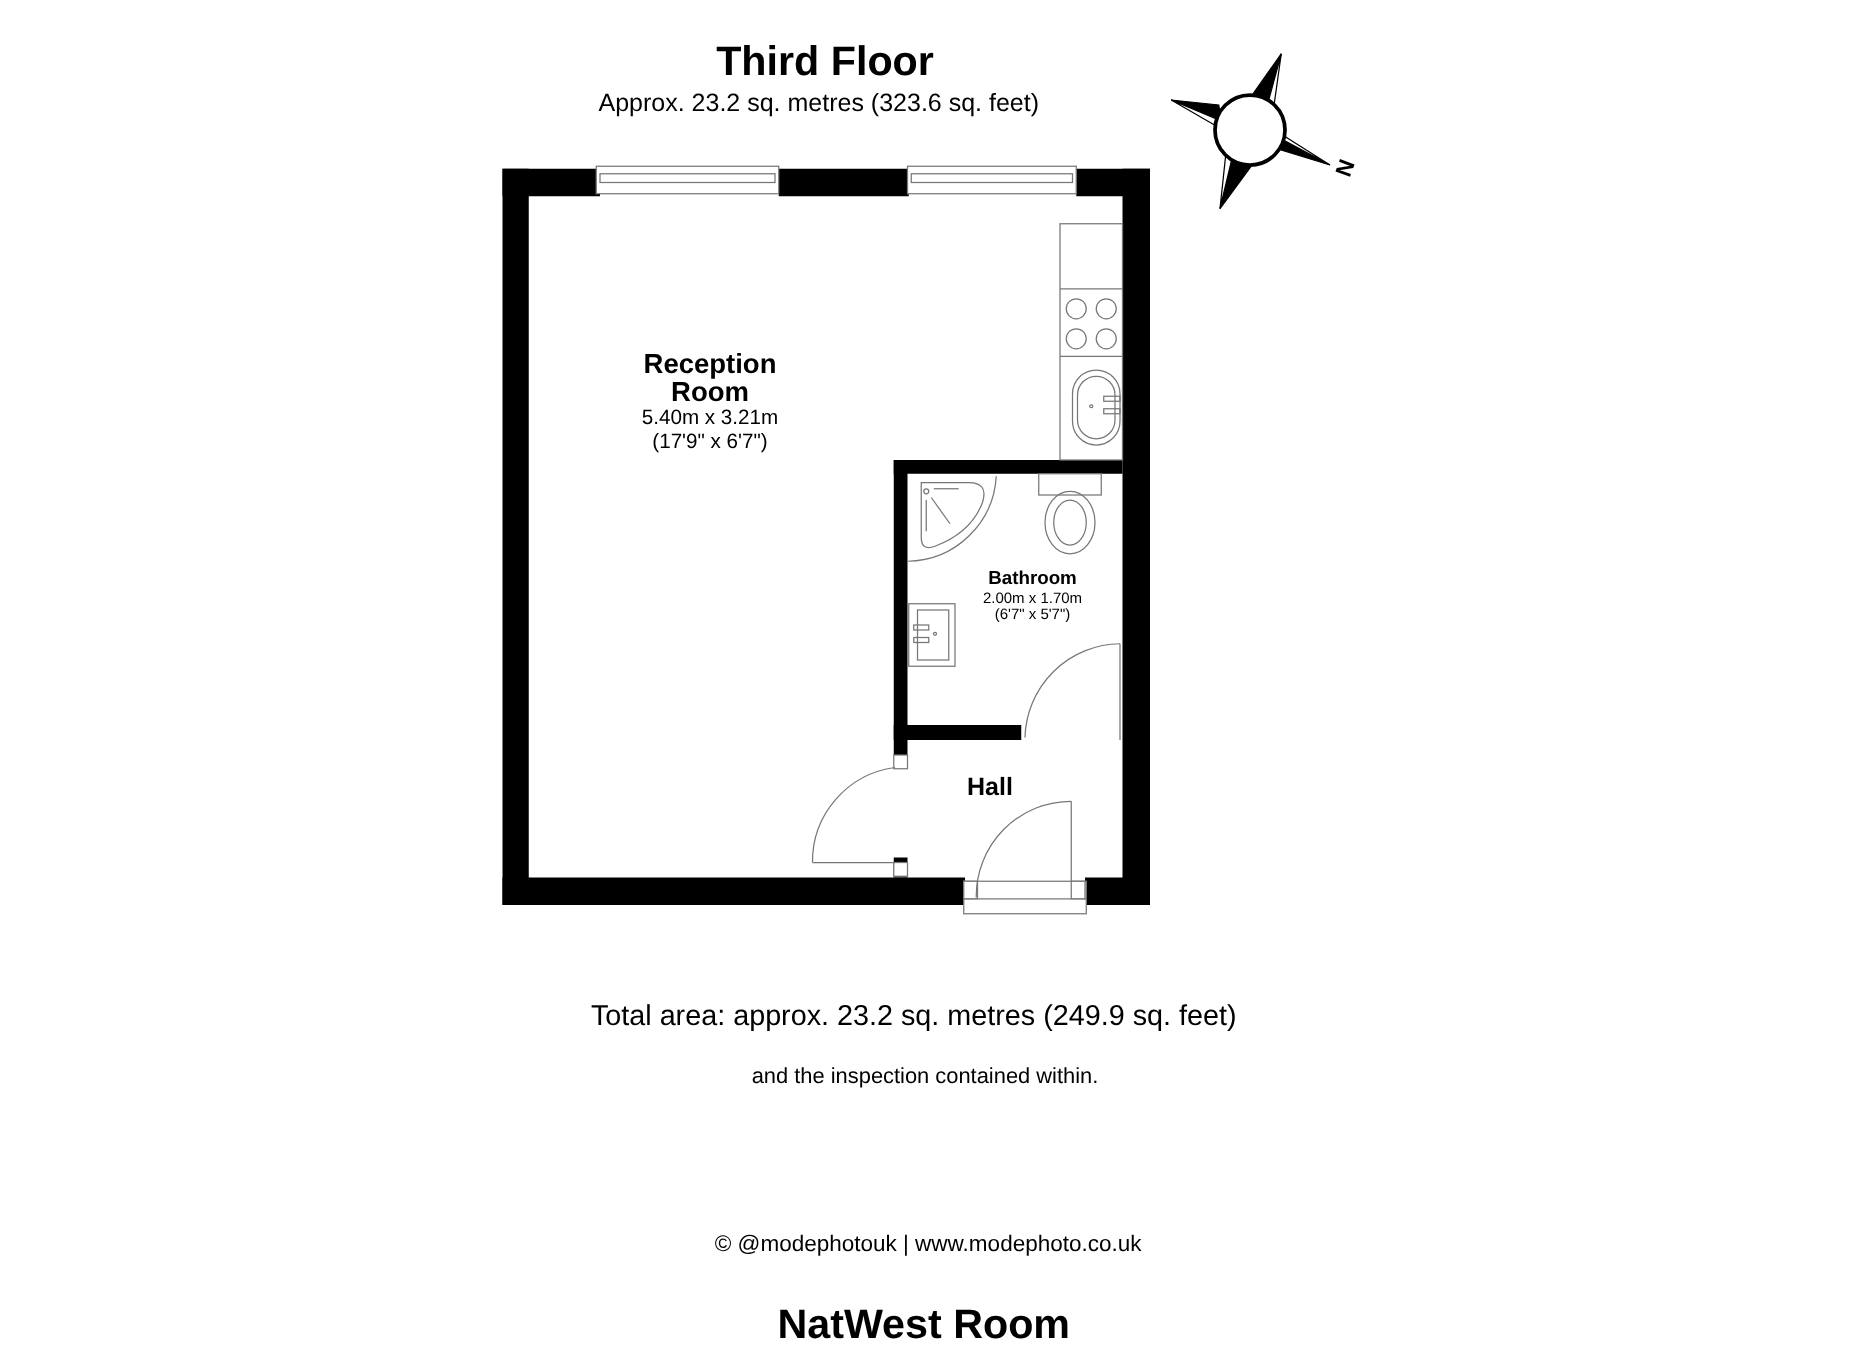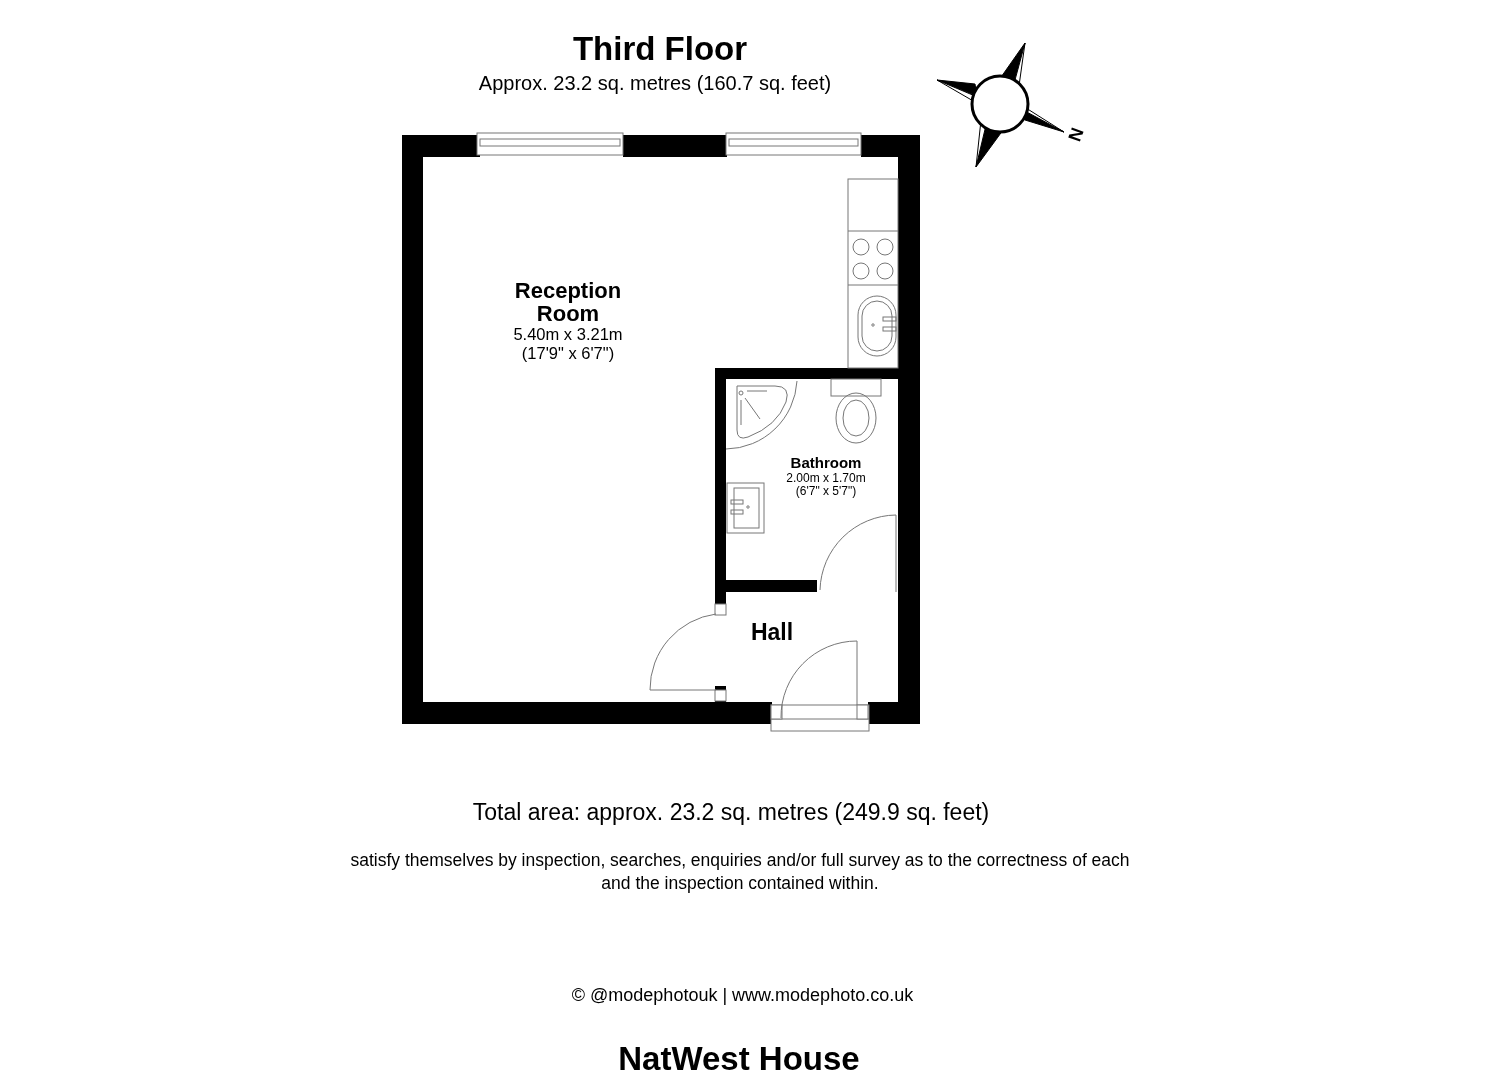--- a/index.html
+++ b/index.html
@@ -10,32 +10,32 @@
   #title { left:0; width:1320px; top:30px; font-size:33px; font-weight:bold; }
   #subtitle { left:0; width:1310px; top:72px; font-size:20px; }
   #plan { left:0; top:0; }
   .room-name { font-weight:bold; }
   #reception-label { left:468px; width:200px; top:279px; line-height:23px; }
   #reception-label .room-name { font-size:22px; }
   #reception-label .dim { font-size:16.5px; line-height:19px; }
   #bath-label { left:756px; width:140px; top:454px; line-height:13px; }
   #bath-label .room-name { font-size:15px; line-height:18px; }
   #bath-label .dim { font-size:12px; }
-  #hall-label { left:740px; width:64px; top:619px; font-size:23px; font-weight:bold; }
+  #hall-label { left:760px; width:64px; top:619px; font-size:20px; font-weight:bold; }
   #total { left:1px; width:1460px; top:799px; font-size:23px; }
   #disclaimer { left:240px; width:1000px; top:849px; font-size:17.5px; line-height:22.5px; }
   #credit { left:0; width:1485px; top:984px; font-size:18px; line-height:22.5px; }
   #building { left:0; width:1478px; top:1040px; font-size:33px; font-weight:bold; }
   .box-glyph { display:inline-block; width:9px; height:11px; border:1px solid #888; vertical-align:-1px; margin-left:2px; }
 </style>
 </head>
 <body>
 
 <div id="title" class="abs center">Third Floor</div>
-<div id="subtitle" class="abs center">Approx. 23.2 sq. metres (160.7 sq. feet)</div>
+<div id="subtitle" class="abs center">Approx. 23.2 sq. metres (323.6 sq. feet)</div>
 
 <svg id="plan" class="abs" width="1485" height="1080">
 
   <g fill="#000">
 
     <rect x="402" y="135" width="78" height="22"></rect>
     <rect x="623" y="135" width="104" height="22"></rect>
     <rect x="861" y="135" width="59" height="22"></rect>
 
     <rect x="402" y="135" width="21" height="589"></rect>
@@ -147,21 +147,20 @@
   <div class="room-name">Bathroom</div>
   <div class="dim">2.00m x 1.70m</div>
   <div class="dim">(6'7" x 5'7")</div>
 </div>
 
 <div id="hall-label" class="abs center">Hall</div>
 
 <div id="total" class="abs center">Total area: approx. 23.2 sq. metres (249.9 sq. feet)</div>
 
 <div id="disclaimer" class="abs center">
-  <div>satisfy themselves by inspection, searches, enquiries and/or full survey as to the correctness of each</div>
   <div>and the inspection contained within.</div>
 </div>
 
 <div id="credit" class="abs center">
   <div>© @modephotouk | www.modephoto.co.uk</div>
 </div>
 
-<div id="building" class="abs center">NatWest House</div>
+<div id="building" class="abs center">NatWest Room</div>
 
 </body></html>

